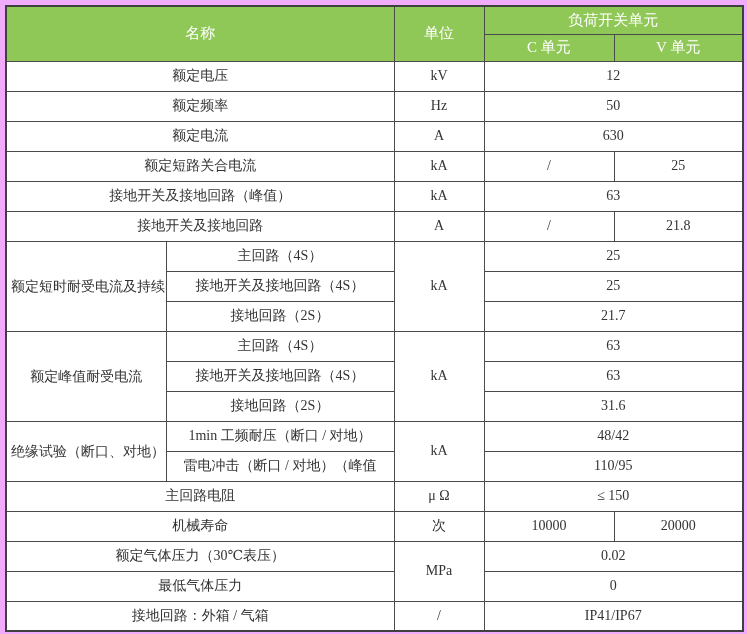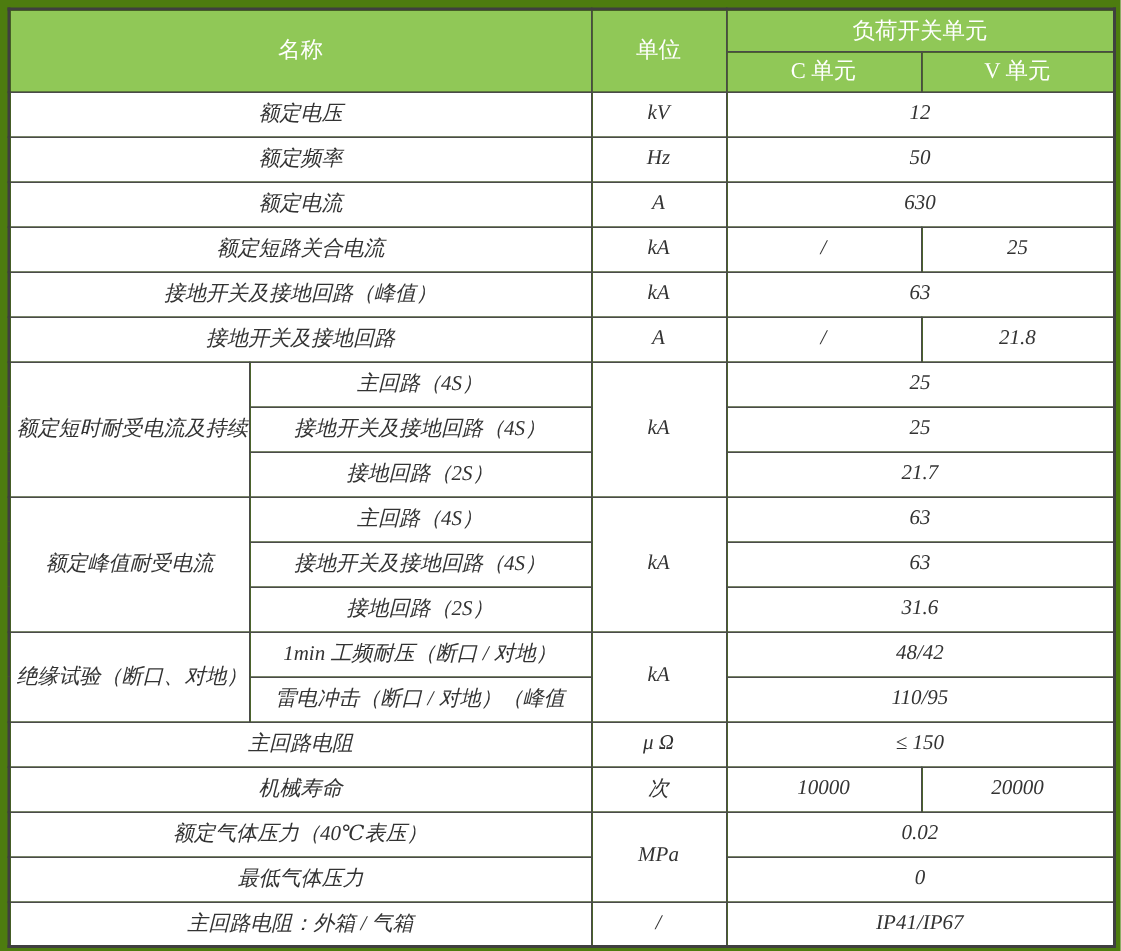--- a/index.html
+++ b/index.html
@@ -4,21 +4,21 @@
 <style>
   html, body {
     margin: 0;
     padding: 0;
     background: #ffffff;
     font-family: "Liberation Serif", "DejaVu Serif", serif;
   }
   .page {
     width: 747px;
     height: 634px;
-    background: #4d7c0f;
+    background: #f0abfc;
     box-sizing: border-box;
     padding: 5px;
   }
   table.spec {
     border-collapse: collapse;
     table-layout: fixed;
     width: 737px;
     height: 623px;
     border: 2px solid #3f3f3f;
   }
@@ -33,21 +33,20 @@
   table.spec th {
     background: #90C857;
     color: #ffffff;
     font-weight: normal;
     font-size: 15px;
   }
   table.spec td {
     background: #ffffff;
     color: #333333;
     font-size: 14px;
-    font-style: italic;
   }
   tr.hdr1 { height: 28px; }
   tr.hdr2 { height: 27px; }
   tr.body-row { height: 30px; }
   td.group-label { white-space: normal; line-height: 1.5; padding: 1px 6px; }
 </style>
 </head>
 <body>
 
 <div class="page">
@@ -157,30 +156,30 @@
     </tr>
 
     <tr class="body-row">
       <td colspan="2">机械寿命</td>
       <td>次</td>
       <td>10000</td>
       <td>20000</td>
     </tr>
 
     <tr class="body-row">
-      <td colspan="2">额定气体压力（40℃表压）</td>
+      <td colspan="2">额定气体压力（30℃表压）</td>
       <td rowspan="2">MPa</td>
       <td colspan="2">0.02</td>
     </tr>
     <tr class="body-row">
       <td colspan="2">最低气体压力</td>
       <td colspan="2">0</td>
     </tr>
 
     <tr class="body-row">
-      <td colspan="2">主回路电阻：外箱 / 气箱</td>
+      <td colspan="2">接地回路：外箱 / 气箱</td>
       <td>/</td>
       <td colspan="2">IP41/IP67</td>
     </tr>
 
   </tbody>
     </table>
 </div>
 
 </body></html>

